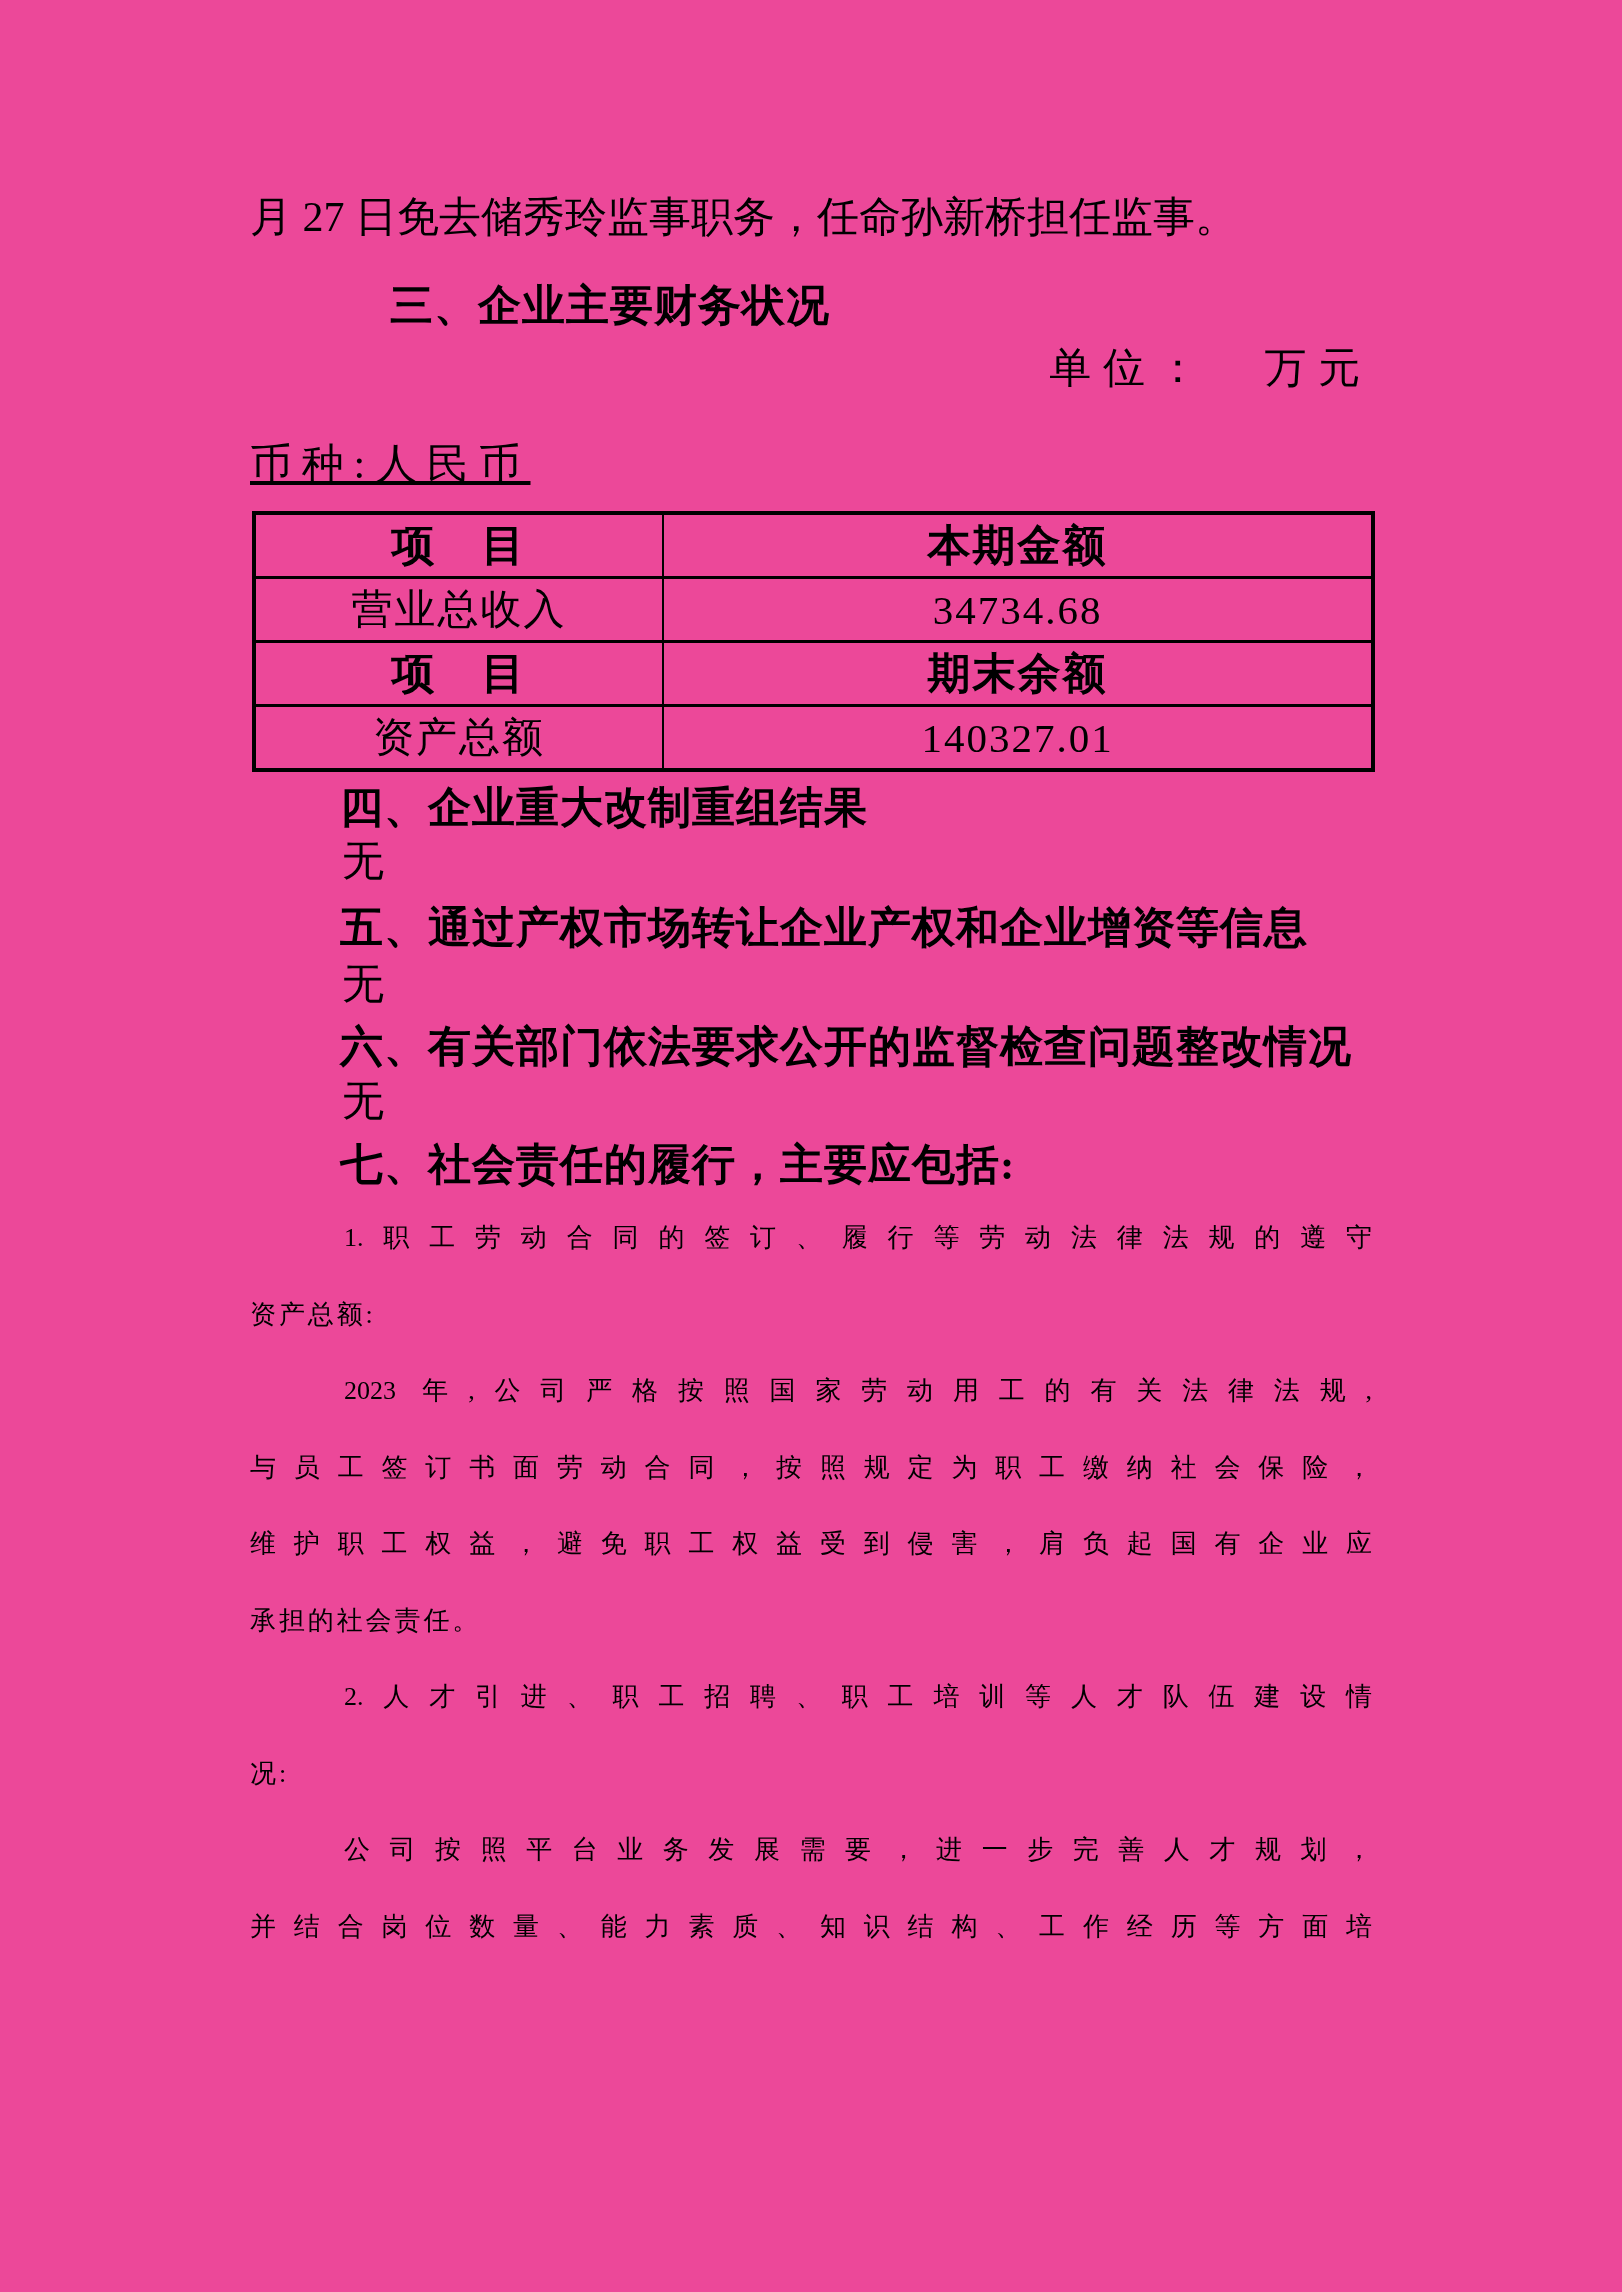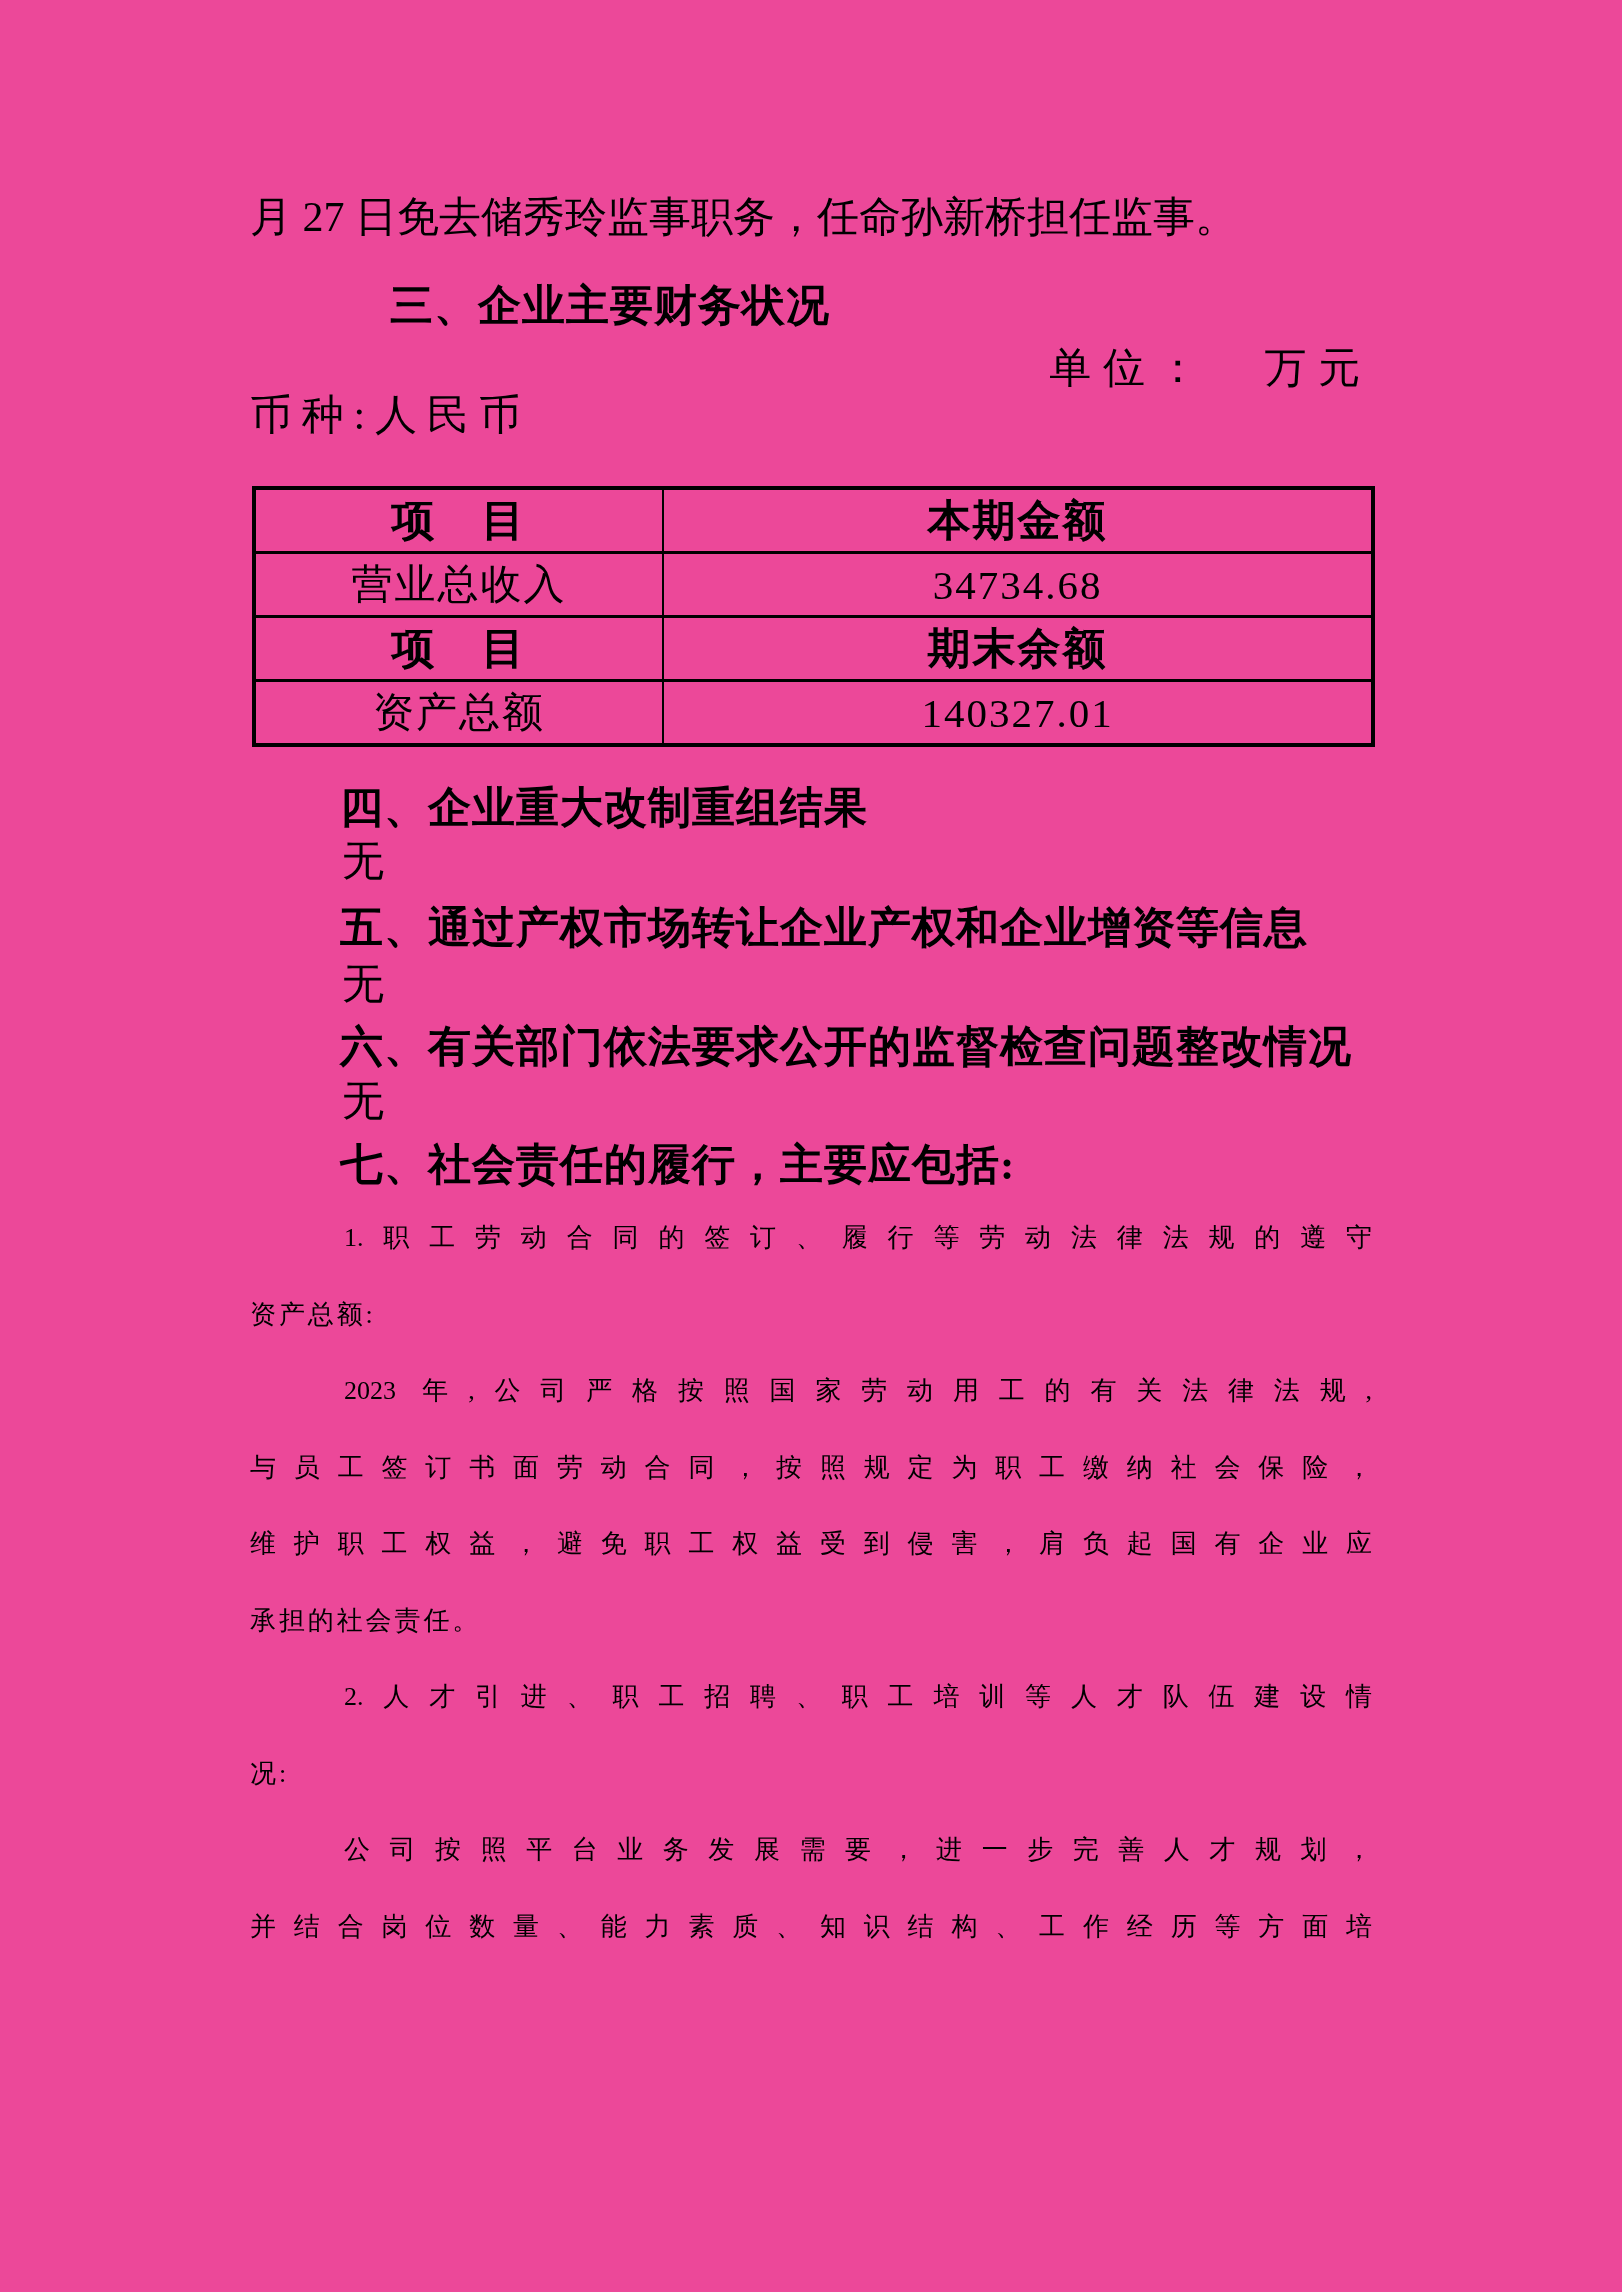--- a/index.html
+++ b/index.html
@@ -18,21 +18,21 @@
   .indent { text-indent:94px; }
   .sp3 { letter-spacing:2.9px; }
 
   .unit-line {
     left:250px; width:1122px; text-align:right; letter-spacing:11.8px;
     font-size:42px; line-height:51px;
   }
   .currency-line { left:250px; letter-spacing:9.8px; font-size:42px; line-height:51px; white-space:nowrap; }
 
   table.fin {
-    position:absolute; left:252px; top:486px; width:1123px;
+    position:absolute; left:252px; top:511px; width:1123px;
     border-collapse:collapse; table-layout:fixed;
     border:4.9px solid #000;
   }
   table.fin td {
     border:3.9px solid #000; height:61px; padding:0;
     text-align:center; vertical-align:middle;
     font-size:41px; letter-spacing:2px;
   }
   table.fin td:first-child { border-right-width:2.9px; }
   table.fin td:nth-child(2) { border-left-width:2.9px; }
@@ -42,21 +42,21 @@
 <body>
 
 <div class="page">
 
   <div class="abs txt" style="top:192px; left:250px;">月 27 日免去储秀玲监事职务，任命孙新桥担任监事。</div>
 
   <div class="abs heading" style="top:277px; left:342px;margin-left:48px;">三、企业主要财务状况</div>
 
   <div class="abs unit-line" style="top:343px;">单位：　万元</div>
 
-  <div class="abs currency-line" style="top:390px;">币种:人民币</div>
+  <div class="abs currency-line" style="top:439px;text-decoration:underline;">币种:人民币</div>
 
   <table class="fin">
     <colgroup>
         <col style="width:409px">
         <col>
       </colgroup>
     <tbody>
         <tr class="hdr">
       <td>项　目</td>
       <td>本期金额</td>

